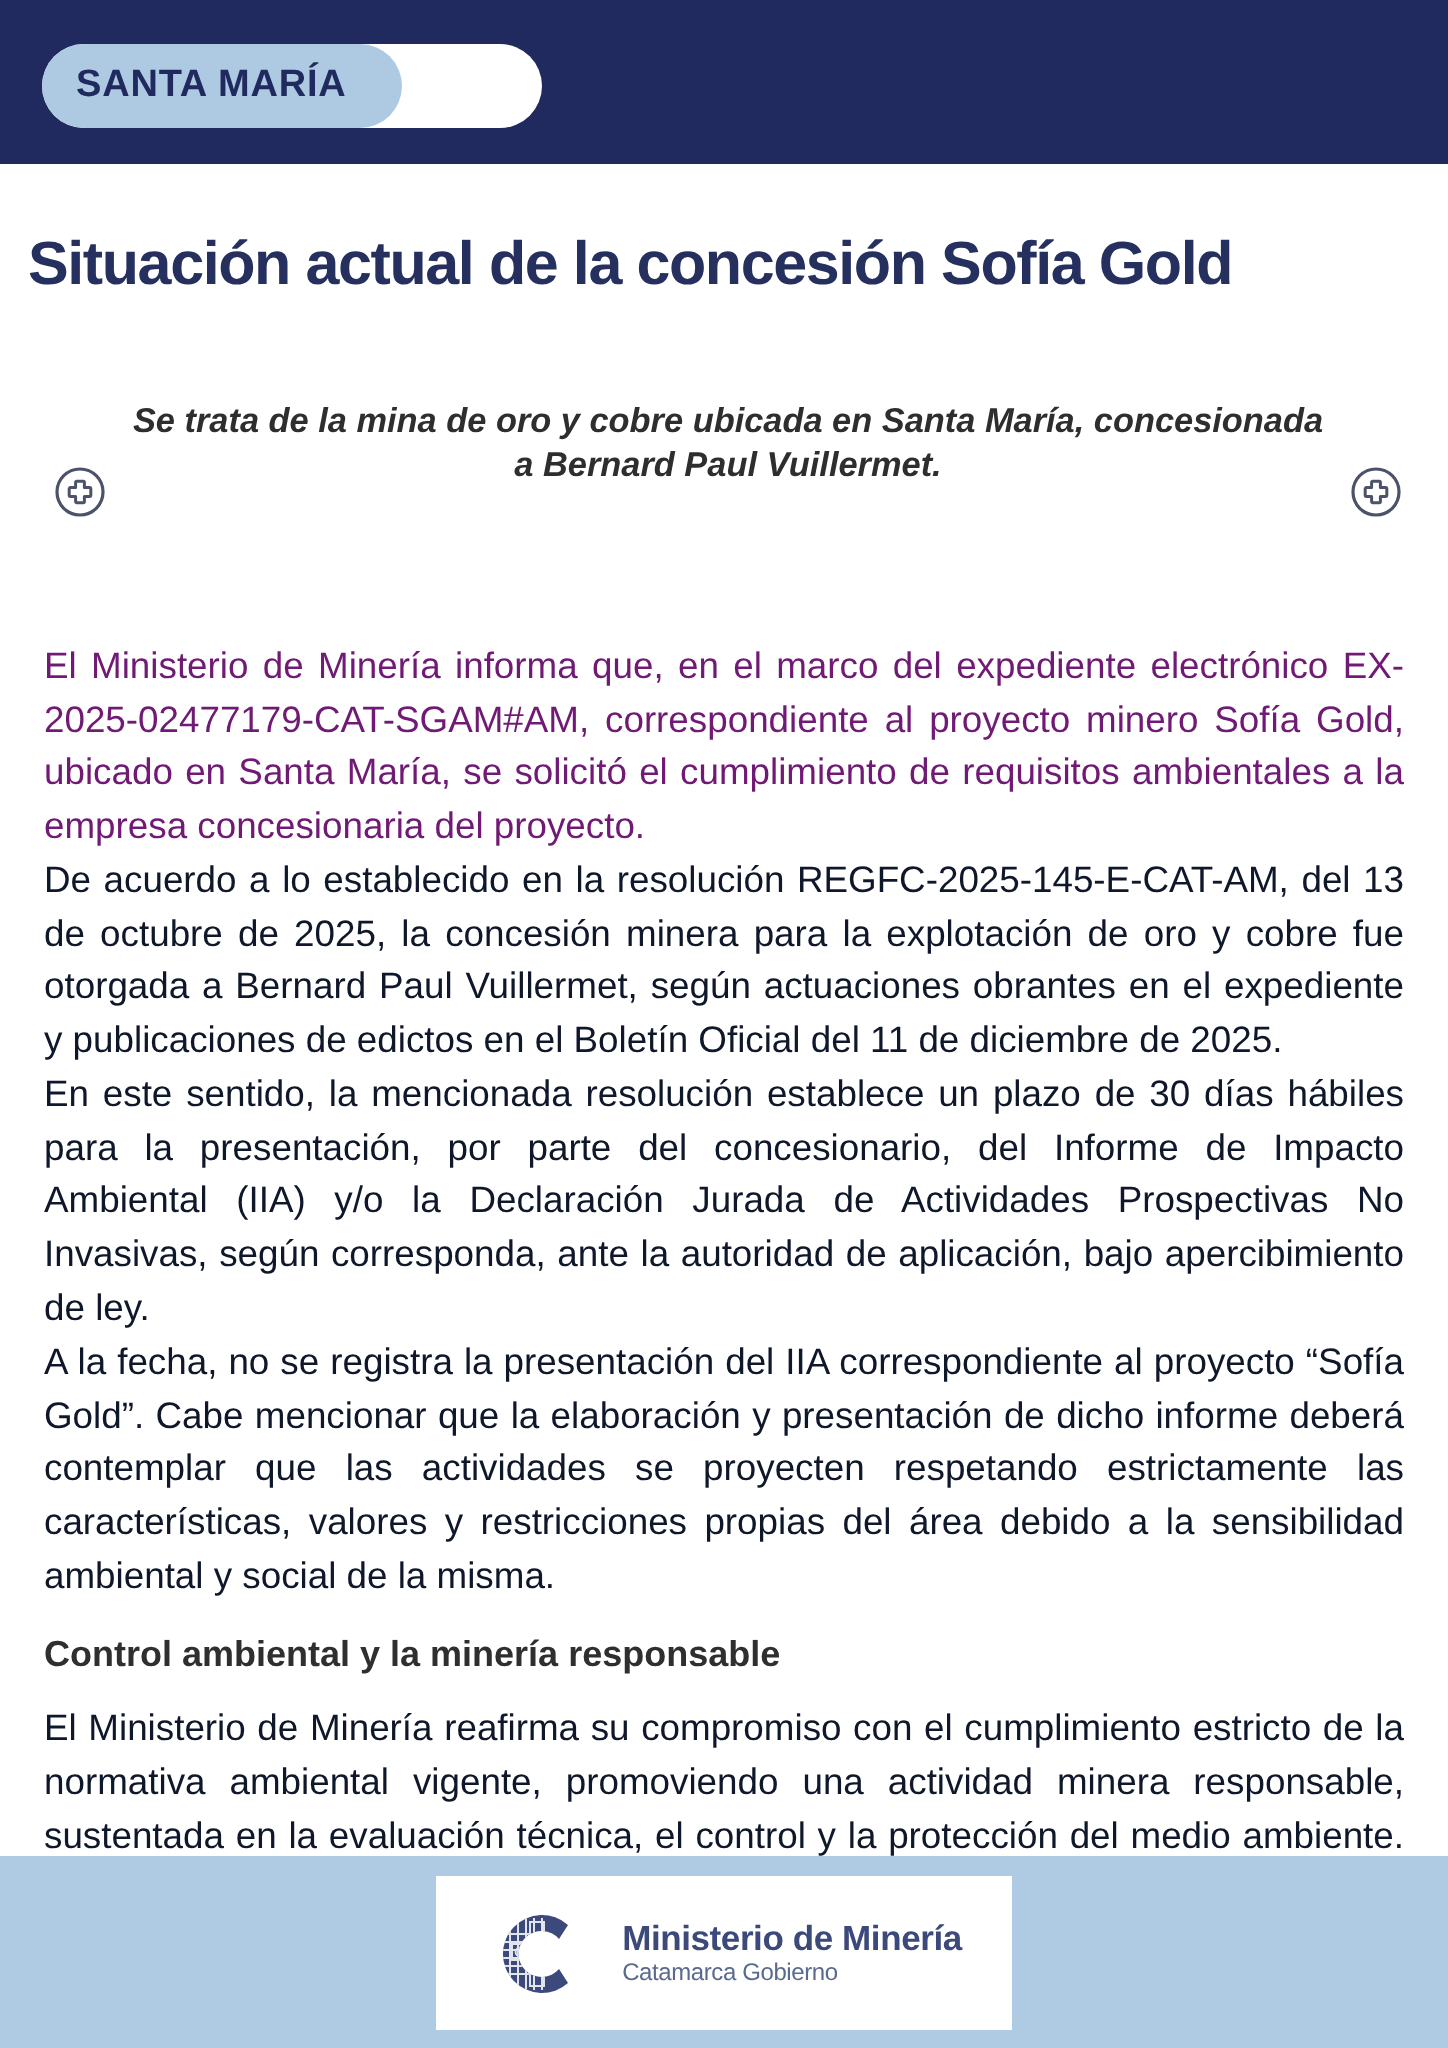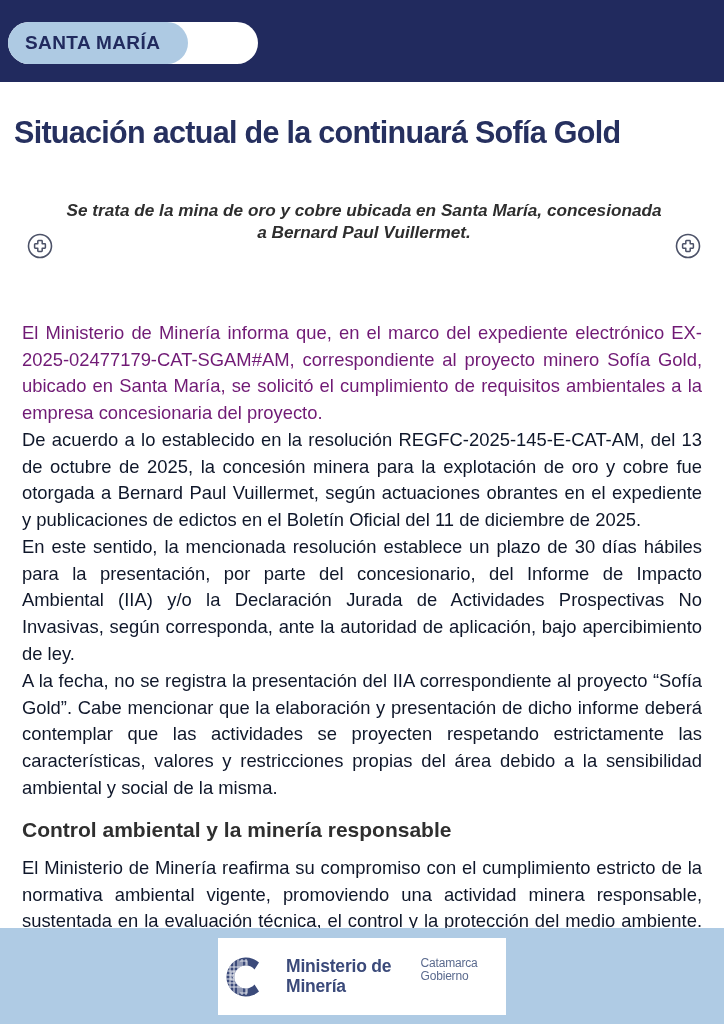--- a/index.html
+++ b/index.html
@@ -18,21 +18,21 @@
   }
 
   
   .topbar {
     height: 82px;
     background: #212a5e;
     position: relative;
   }
   .location-pill {
     position: absolute;
-    left: 8px;
+    left: 21px;
     top: 22px;
     height: 42px;
     width: 250px;
     background: #ffffff;
     border-radius: 21px;
     display: flex;
     align-items: center;
     overflow: hidden;
   }
   .location-pill .pill-fill {
@@ -101,21 +101,21 @@
     color: #0f172a;
     font-size: 18.4px;
     line-height: 1.455;
     text-align: justify;
     text-justify: inter-word;
   }
   .body-copy p.lead { color: #701a75; margin-top: 48px; }
   .section-heading {
     margin: 14px 0 0 0;
     color: #2f2f2f;
-    font-size: 21px;
+    font-size: 18px;
     font-weight: bold;
     line-height: 1.3;
     text-align: left;
   }
   .body-copy p.after-heading { margin-top: 12px; }
 
   
   .footer {
     position: absolute;
     left: 0;
@@ -138,21 +138,21 @@
     gap: 12px;
   }
   .logo-mark {
     width: 56px;
     height: 56px;
     flex: 0 0 auto;
   }
   .logo-mark svg { display: block; }
   .logo-text {
     display: flex;
-    flex-direction: row;
+    flex-direction: column;
     justify-content: center;
     line-height: 1.12;
   }
   .logo-text .line1 {
     color: #3b4a7a;
     font-size: 17.5px;
     font-weight: bold;
     letter-spacing: -0.2px;
   }
   .logo-text .line2 {
@@ -166,21 +166,21 @@
 <body>
 
 <div class="topbar">
   <div class="location-pill">
     <span class="pill-fill"></span>
     <span class="pill-label">SANTA MARÍA</span>
   </div>
 </div>
 
 <div class="headline-wrap">
-  <h1 class="headline">Situación actual de la continuará Sofía Gold</h1>
+  <h1 class="headline">Situación actual de la concesión Sofía Gold</h1>
 </div>
 
 <div class="subtitle-row">
   <span class="deco-icon">
     <svg width="28" height="28" viewBox="0 0 28 28" aria-hidden="true">
       <circle cx="14" cy="14" r="11.5" fill="none" stroke="#4c5268" stroke-width="1.6"></circle>
       <path d="M12.4 8.6 h3.2 a0.6 0.6 0 0 1 0.6 0.6 v2.6 h2.6 a0.6 0.6 0 0 1 0.6 0.6 v3.2 a0.6 0.6 0 0 1 -0.6 0.6 h-2.6 v2.6 a0.6 0.6 0 0 1 -0.6 0.6 h-3.2 a0.6 0.6 0 0 1 -0.6 -0.6 v-2.6 h-2.6 a0.6 0.6 0 0 1 -0.6 -0.6 v-3.2 a0.6 0.6 0 0 1 0.6 -0.6 h2.6 v-2.6 a0.6 0.6 0 0 1 0.6 -0.6 z" fill="none" stroke="#4c5268" stroke-width="1.5" stroke-linejoin="round"></path>
     </svg>
   </span>
 

